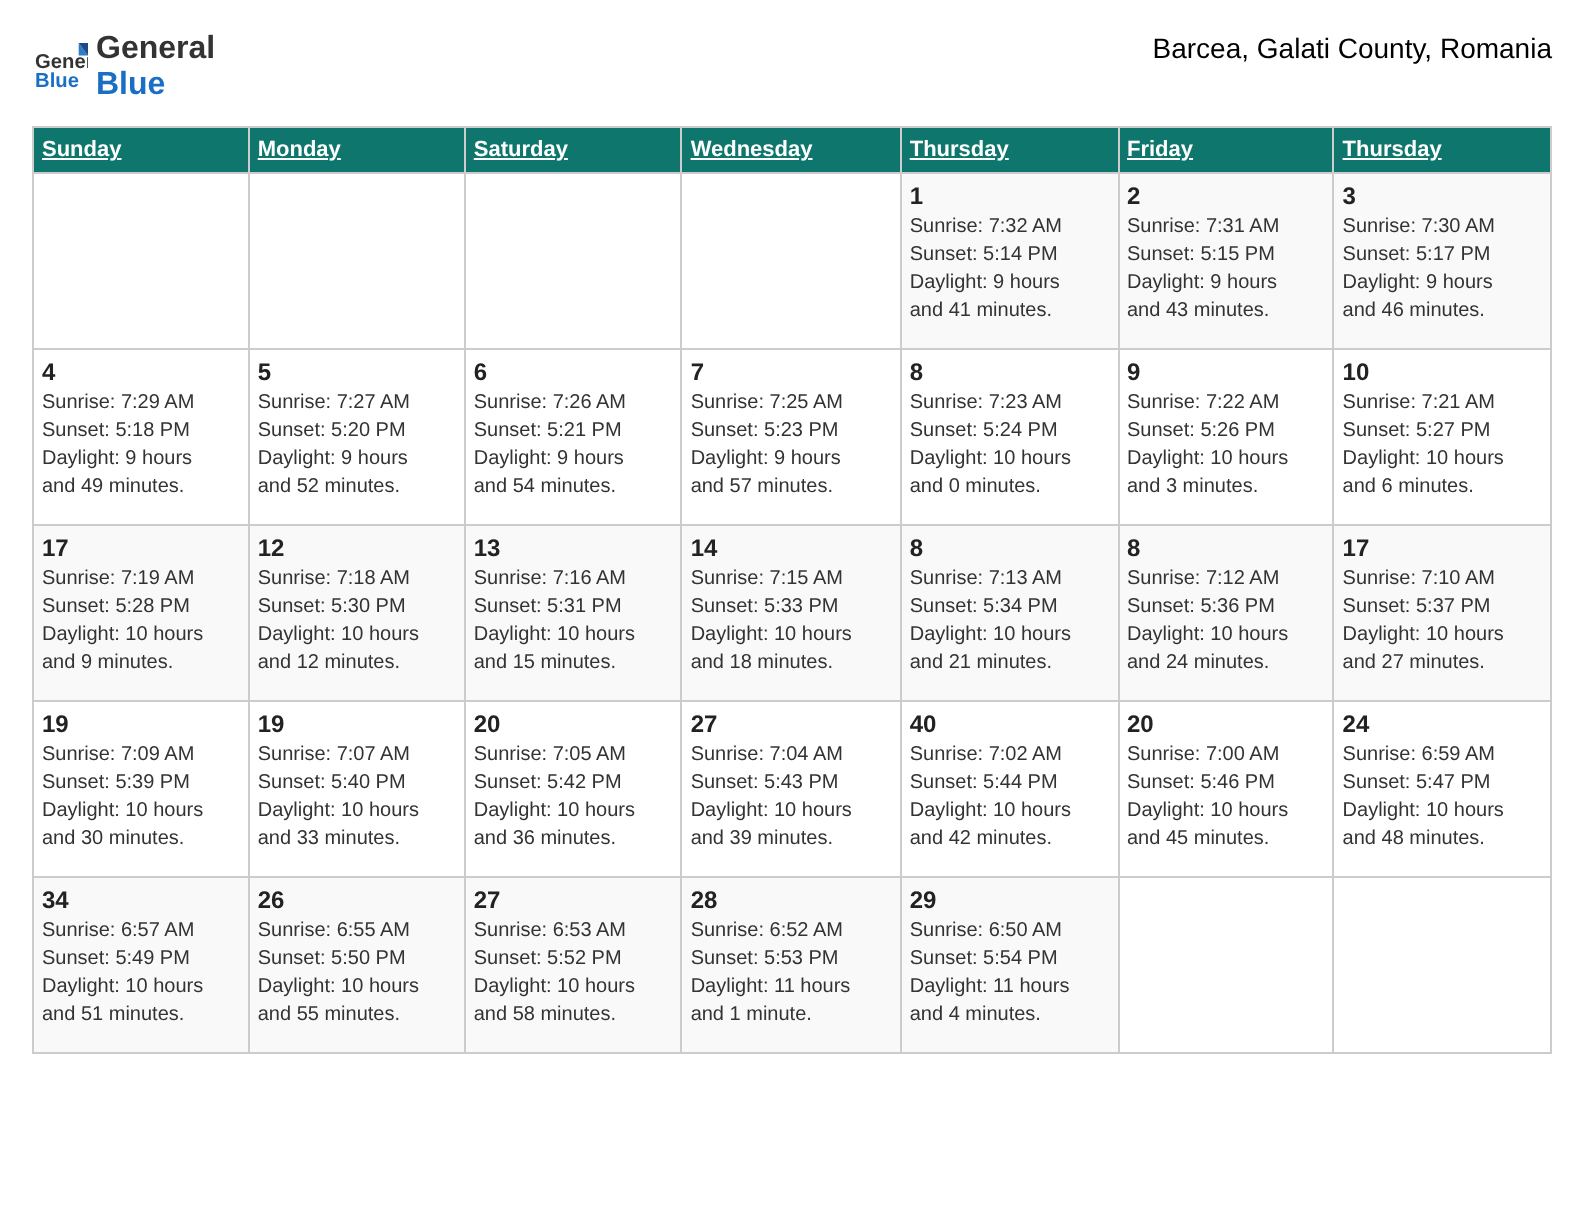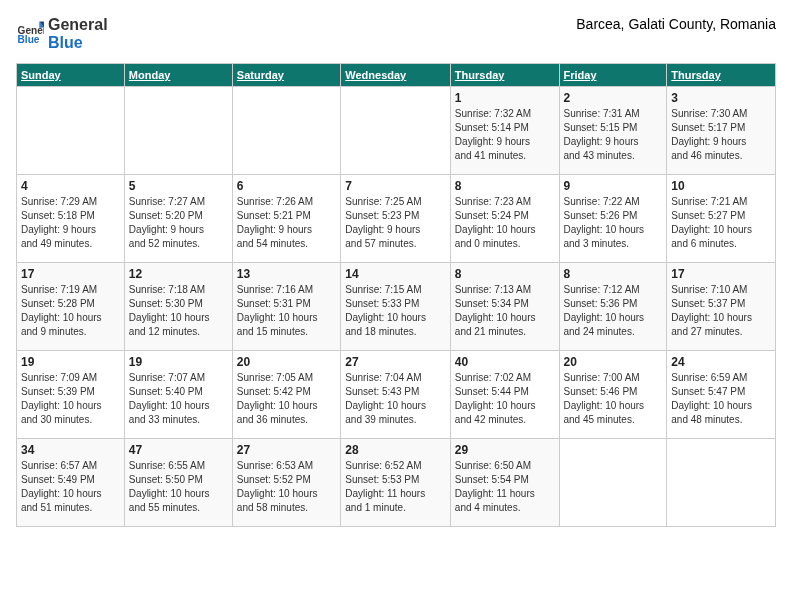--- a/index.html
+++ b/index.html
@@ -224,21 +224,21 @@
           <div class="day-number">24</div>
           <div class="day-info">Sunrise: 6:59 AM<br>Sunset: 5:47 PM<br>Daylight: 10 hours<br>and 48 minutes.</div>
         </td>
       </tr>
       <tr>
         <td>
           <div class="day-number">34</div>
           <div class="day-info">Sunrise: 6:57 AM<br>Sunset: 5:49 PM<br>Daylight: 10 hours<br>and 51 minutes.</div>
         </td>
         <td>
-          <div class="day-number">47</div>
+          <div class="day-number">26</div>
           <div class="day-info">Sunrise: 6:55 AM<br>Sunset: 5:50 PM<br>Daylight: 10 hours<br>and 55 minutes.</div>
         </td>
         <td>
           <div class="day-number">27</div>
           <div class="day-info">Sunrise: 6:53 AM<br>Sunset: 5:52 PM<br>Daylight: 10 hours<br>and 58 minutes.</div>
         </td>
         <td>
           <div class="day-number">28</div>
           <div class="day-info">Sunrise: 6:52 AM<br>Sunset: 5:53 PM<br>Daylight: 11 hours<br>and 1 minute.</div>
         </td>

